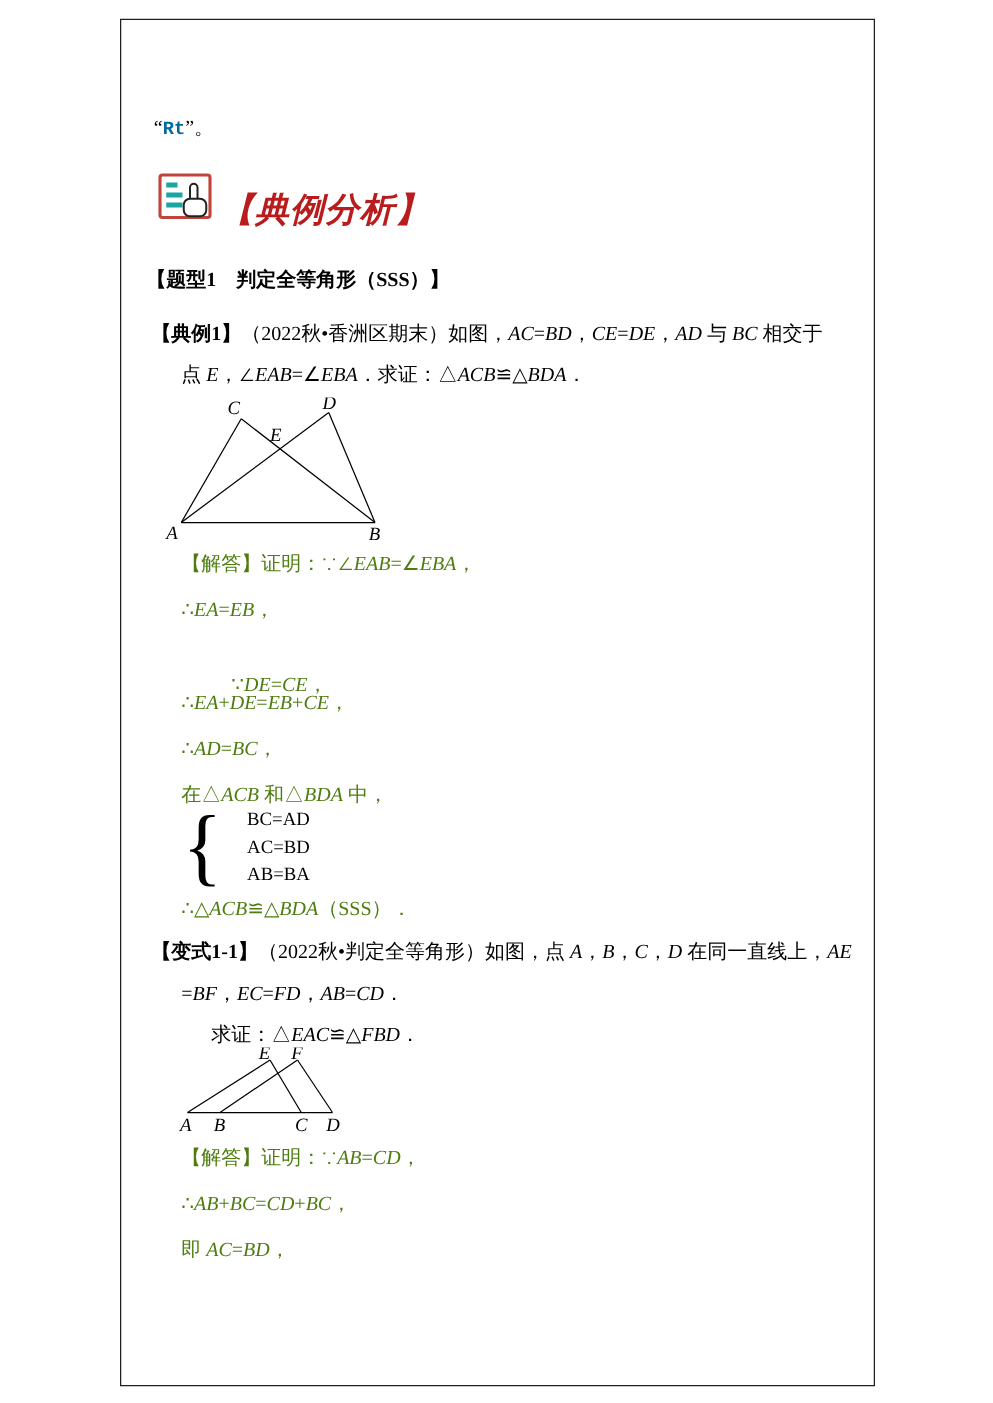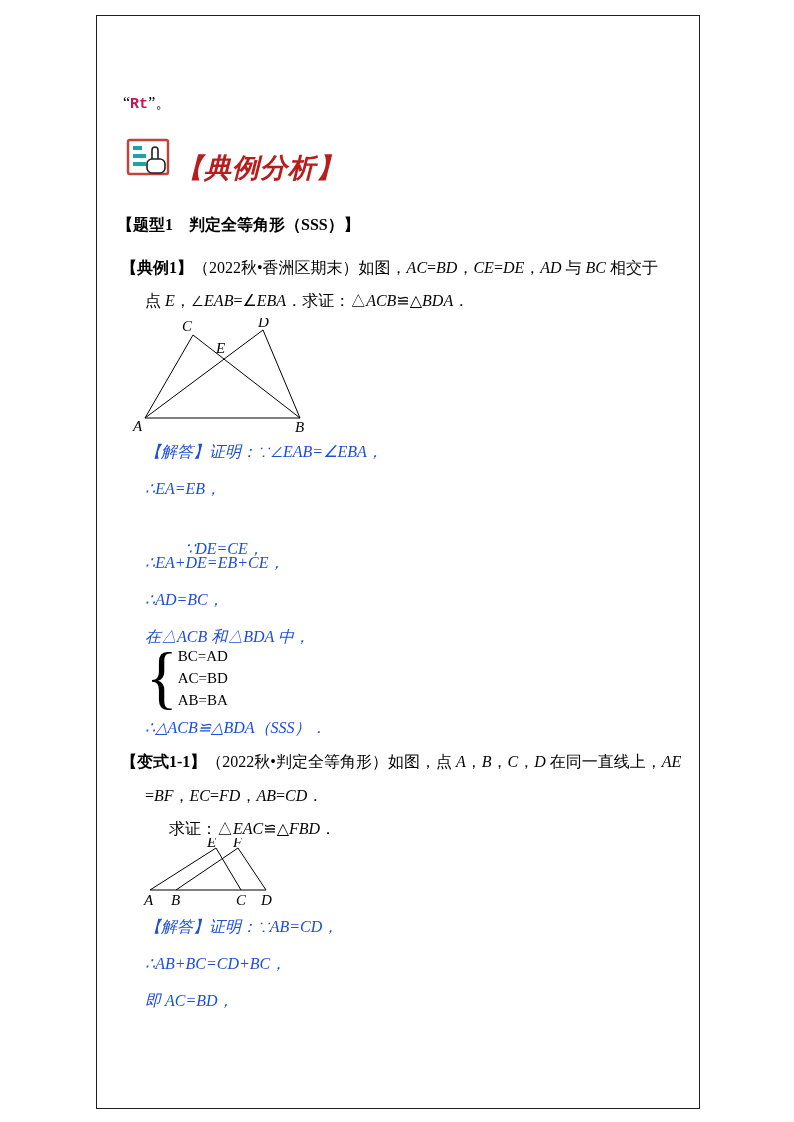--- a/index.html
+++ b/index.html
@@ -10,34 +10,34 @@
   .page-frame{
     position:absolute;left:96px;top:15px;width:602px;height:1092px;
     border:1px solid #1f1f1f;pointer-events:none;
   }
   .ln{
     position:absolute;font-size:16px;line-height:22px;white-space:nowrap;
     font-family:"Liberation Serif", serif;
   }
   .sg-b{font-weight:bold;}
   .sg-m{font-style:italic;font-family:"Liberation Serif", serif;}
-  .sg-r{color:#1d4ed8;font-style:italic;}
-  .sg-rt{color:#be185d;font-weight:bold;font-family:"Liberation Mono", monospace;font-size:15px;}
+  .sg-r{color:#4d7c0f;}
+  .sg-rt{color:#0369a1;font-weight:bold;font-family:"Liberation Mono", monospace;font-size:15px;}
   .banner-title{
     position:absolute;left:176px;top:150px;
     font-size:27px;font-weight:bold;font-style:italic;color:#b91c1c;
     font-family:"Liberation Serif", serif;letter-spacing:1px;
   }
   .doc-icon{position:absolute;left:126px;top:137px;width:52px;height:48px;}
   .eq-system{position:absolute;left:146px;top:645px;display:flex;align-items:center;}
   .brace{
     font-size:66px;font-weight:300;line-height:66px;transform:scaleY(1.05);
     font-family:"Liberation Serif", serif;
   }
-  .eqs{display:flex;flex-direction:column;gap:3px;font-size:15px;margin-left:0;}
+  .eqs{display:flex;flex-direction:column;gap:3px;font-size:15px;margin-left:20px;}
   .eqs div{line-height:19px;}
   svg.fig{position:absolute;}
   svg.fig line{stroke:#000;stroke-width:1;}
   svg.fig text{
     font-style:italic;font-size:15px;
     font-family:"Liberation Serif", serif;fill:#000;
   }
 </style>
 </head>
 <body>

